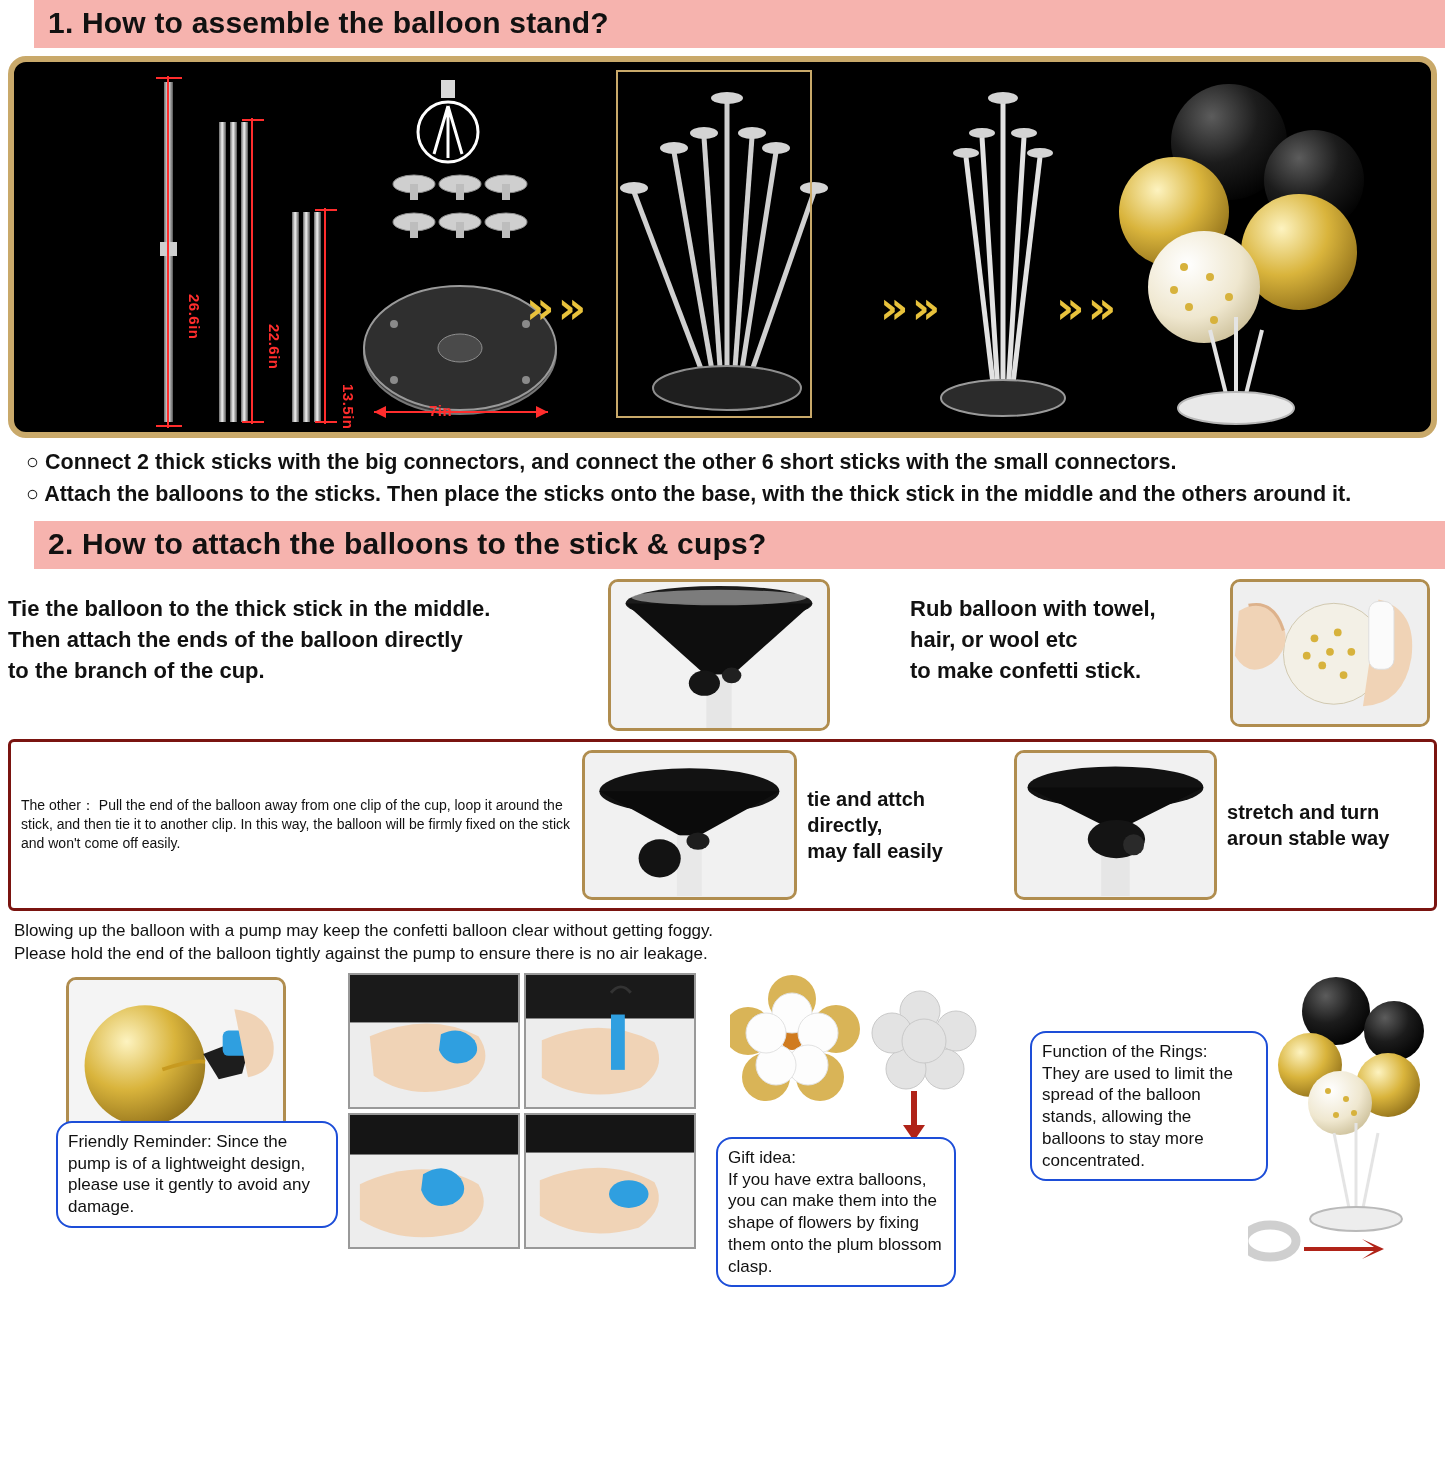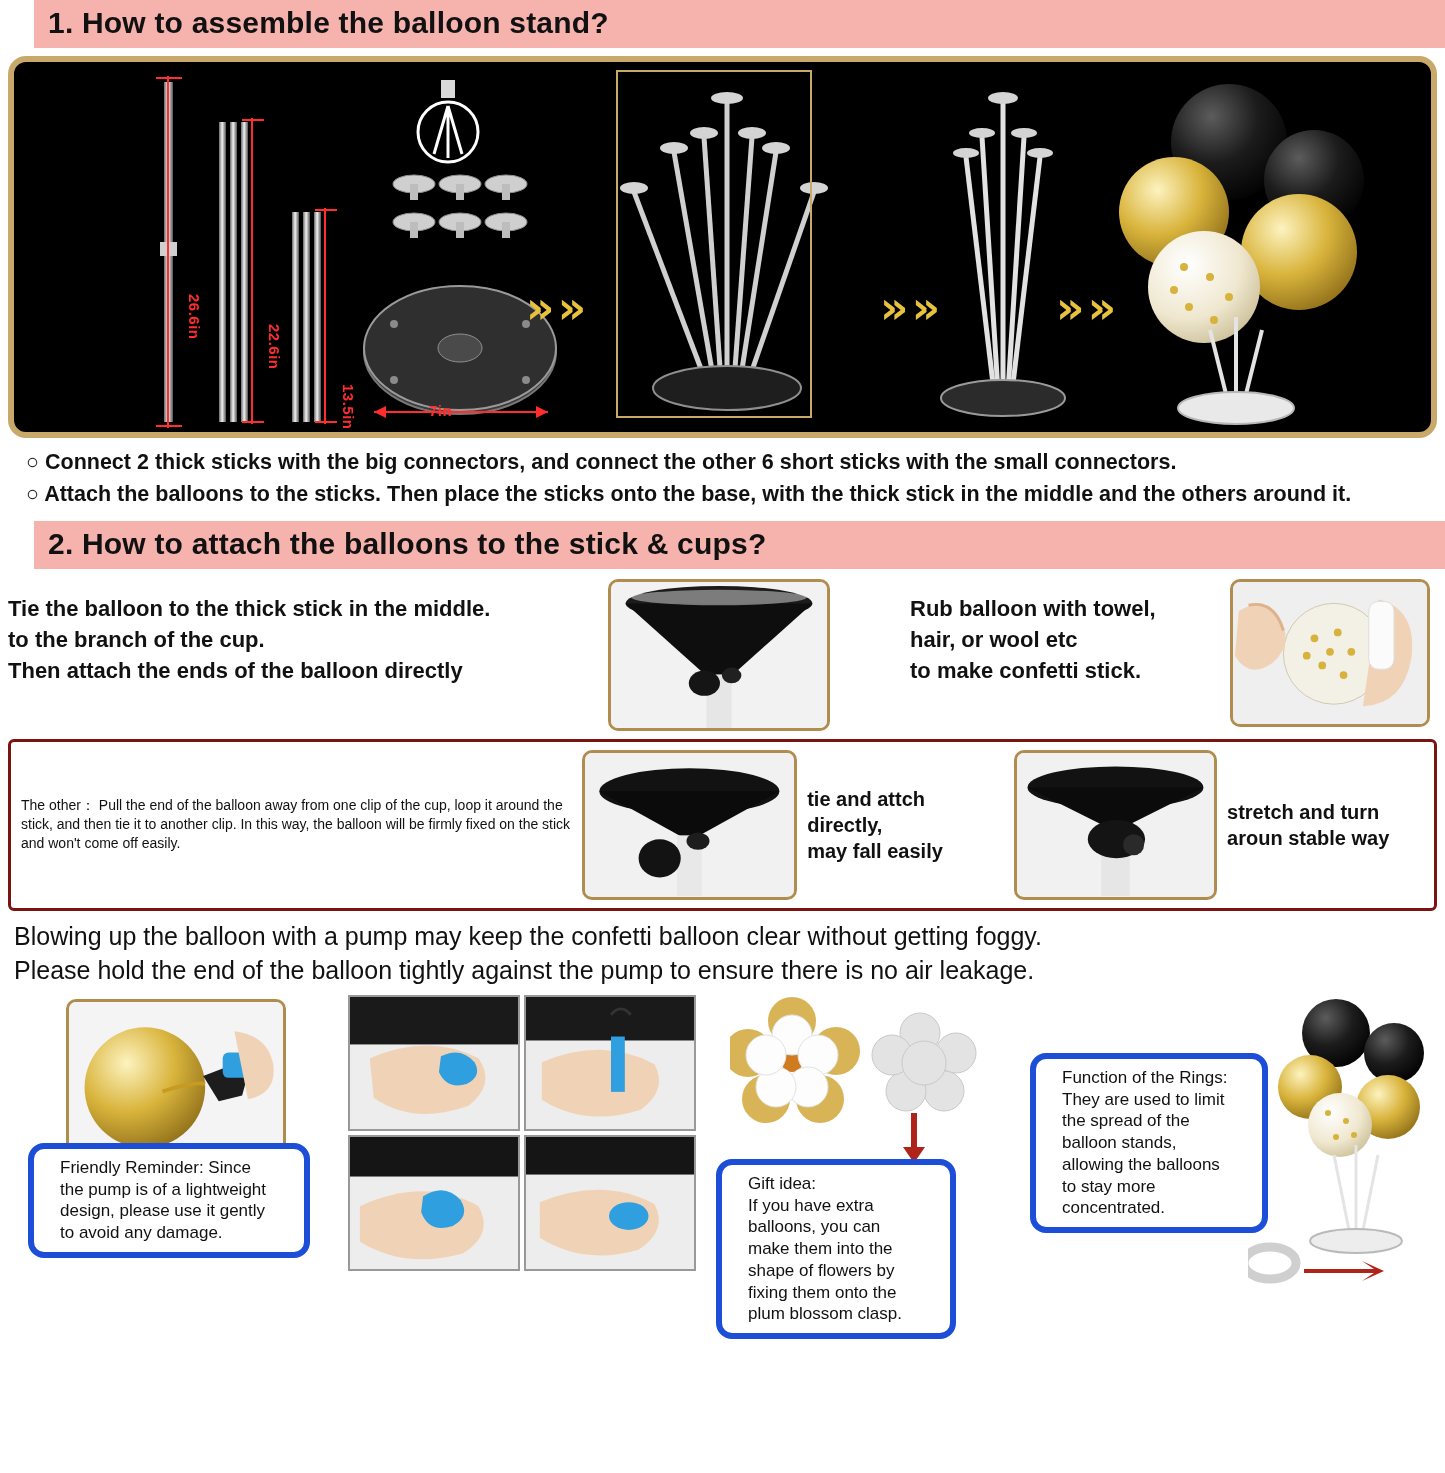--- a/index.html
+++ b/index.html
@@ -100,37 +100,37 @@
     width: 560px;
   }
   .s2-cap {
     font-size: 20px;
     font-weight: bold;
     line-height: 1.3;
   }
 
   
   .s3-intro {
-    font-size: 25px;
+    font-size: 17px;
     line-height: 1.36;
     padding: 8px 14px 4px 14px;
   }
   .s3-grid {
     position: relative;
     height: 310px;
     margin: 4px 8px 0 8px;
   }
   .bubble {
     position: absolute;
-    border: 6px solid #1d4ed8;
+    border: 2px solid #1d4ed8;
     border-radius: 16px;
     background: #fff;
     font-size: 17px;
     line-height: 1.28;
-    padding: 8px 26px;
+    padding: 8px 10px;
   }
   .grid4 {
     position: absolute;
     display: grid;
     grid-template-columns: 1fr 1fr;
     grid-template-rows: 1fr 1fr;
     gap: 4px;
   }
   .cellphoto {
     border: 2px solid #999;
@@ -316,22 +316,22 @@
       <span class="b-mark">○</span>
       <span>Attach the balloons to the sticks. Then place the sticks onto the base, with the thick stick in the middle and the others around it.</span>
     </div>
   </div>
 
   <div class="section-header" style="margin-top:4px;">2. How to attach the balloons to the stick &amp; cups?</div>
 
   <div class="s2-row1">
     <div class="s2-text" style="width:580px;">
       <div>Tie the balloon to the thick stick in the middle.</div>
+      <div>Then attach the ends of the balloon directly</div>
       <div>to the branch of the cup.</div>
-      <div>Then attach the ends of the balloon directly</div>
     </div>
 
     <div class="photo" style="width:222px;height:152px;">
       <svg class="svgwrap" viewBox="0 0 222 152" preserveAspectRatio="none">
         <rect width="222" height="152" fill="#f2f2f2"></rect>
         <ellipse cx="111" cy="22" rx="96" ry="18" fill="#1b1b1b"></ellipse>
         <path d="M15 22 q96 86 96 86 q0 0 96 -86 z" fill="#0e0e0e"></path>
         <rect x="98" y="95" width="26" height="57" fill="#e6e6e6"></rect>
         <ellipse cx="96" cy="104" rx="16" ry="13" fill="#151515"></ellipse>
         <ellipse cx="124" cy="96" rx="10" ry="8" fill="#202020"></ellipse>
@@ -422,21 +422,21 @@
               <stop offset="1" stop-color="#8a6a17"></stop>
         </radialGradient>
           </defs>
         <path d="M138 76 l26 -10 l20 8 l-6 22 l-24 6 z" fill="#1d1d1d"></path>
         <rect x="158" y="52" width="46" height="26" rx="6" fill="#2f9fe0"></rect>
         <path d="M170 30 q34 4 40 34 q4 30 -26 36" fill="#f0d3b6"></path>
         <path d="M96 92 q30 -10 44 -8" stroke="#c79a20" fill="none" stroke-width="4"></path>
       </svg>
     </div>
 
-    <div class="bubble" style="left:20px;top:148px;width:282px;">Friendly Reminder: Since the pump is of a lightweight design, please use it gently to avoid any damage.</div>
+    <div class="bubble" style="left:48px;top:148px;width:282px;">Friendly Reminder: Since the pump is of a lightweight design, please use it gently to avoid any damage.</div>
 
     <div class="grid4" style="left:340px;top:0px;width:348px;height:276px;">
       <div class="cellphoto">
         <svg class="svgwrap" viewBox="0 0 170 134" preserveAspectRatio="none">
           <rect width="170" height="134" fill="#ededed"></rect>
           <rect x="0" y="0" width="170" height="48" fill="#1a1a1a"></rect>
           <path d="M20 62 q60 -26 110 0 q18 26 -10 48 q-56 20 -96 -8 z" fill="#f0d3b6"></path>
           <path d="M92 60 q20 -10 34 6 q8 14 -8 22 q-20 6 -28 -12 z" fill="#2f9fe0"></path>
         </svg>
       </div>

